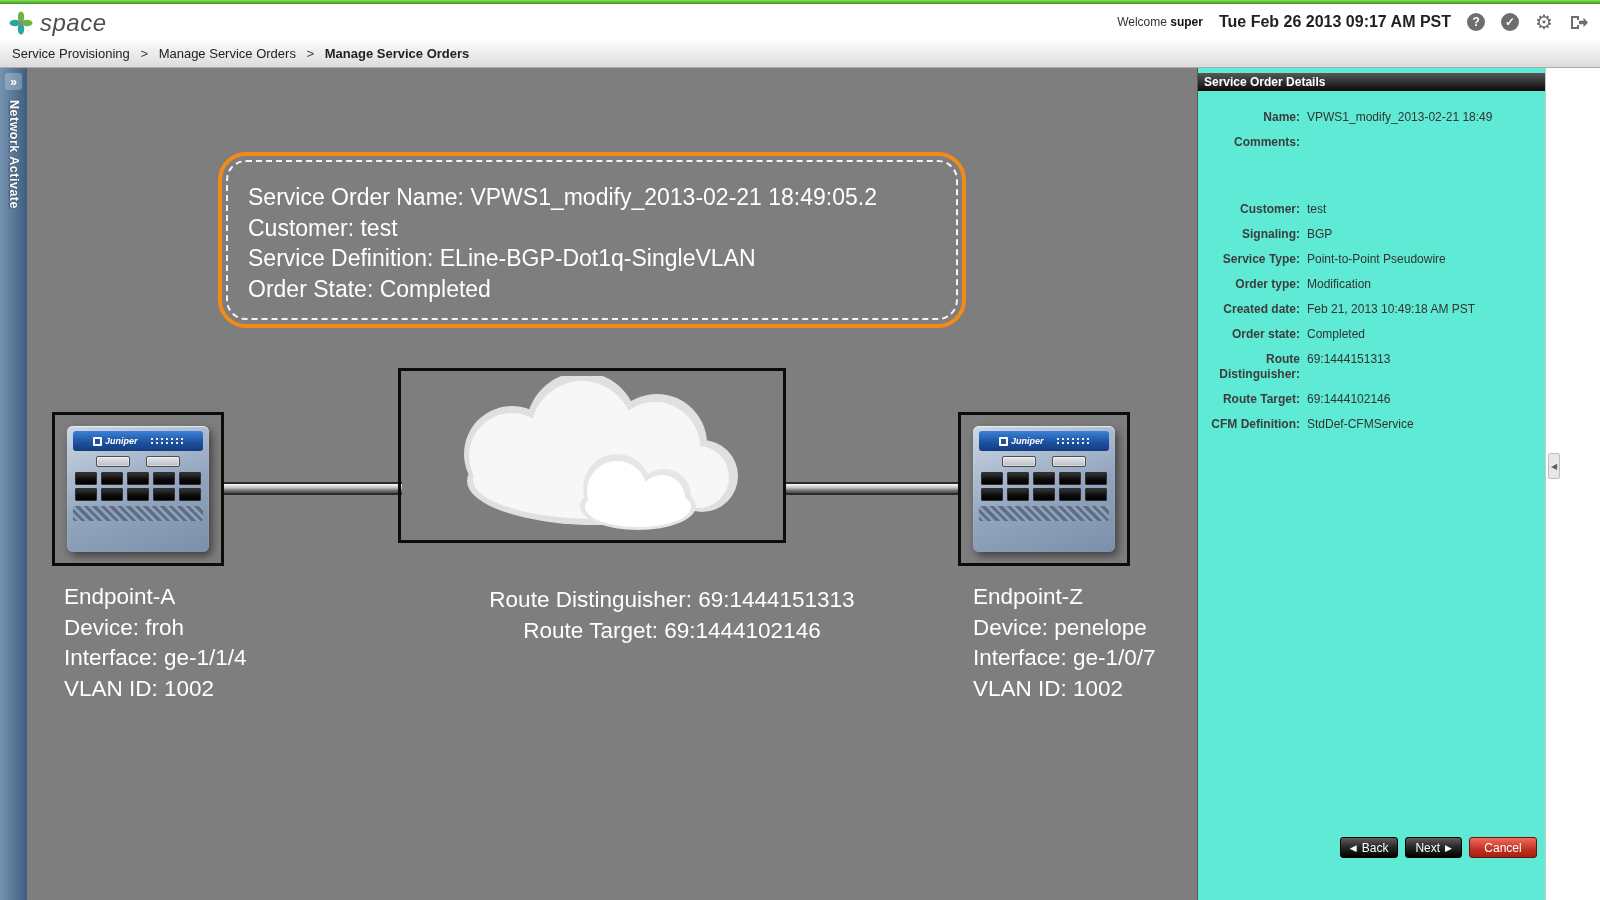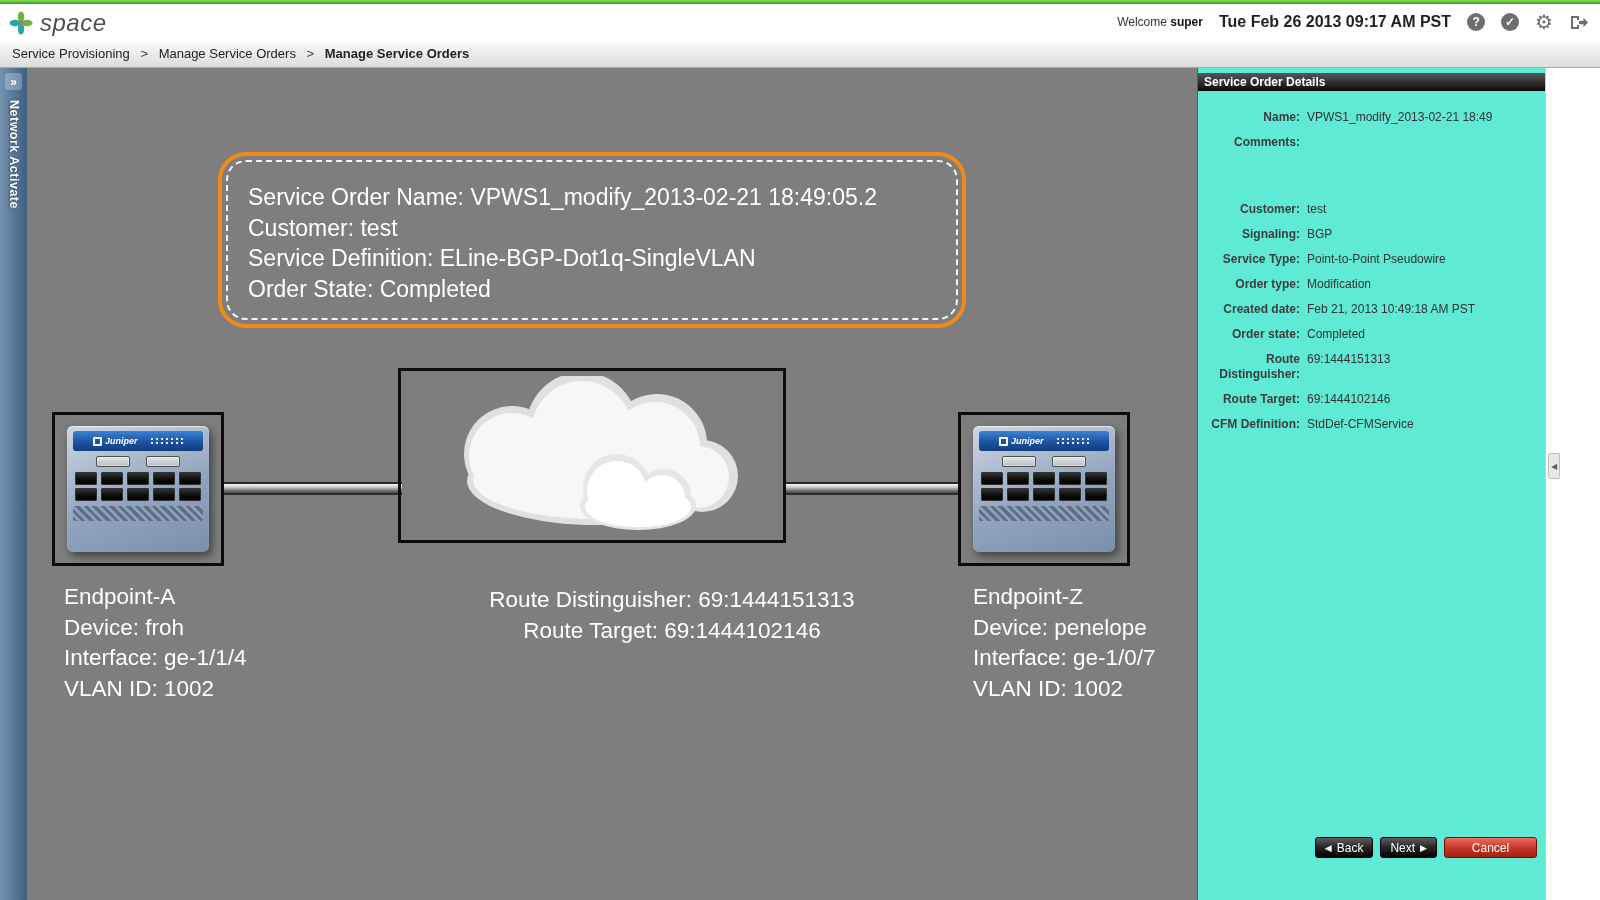--- a/index.html
+++ b/index.html
@@ -98,21 +98,21 @@
   .drow.gap { margin-bottom:42px; }
   .dlabel { text-align:right; font-weight:bold; color:#3d3d3d; font-size:12px; line-height:15px; }
   .dvalue { color:#333; font-size:12px; line-height:15px; overflow-wrap:anywhere; }
 
   .footer-buttons { position:absolute; right:8px; bottom:42px; display:flex; gap:7px; }
   .btn { height:21px; padding:0 9px; display:flex; align-items:center; gap:5px; cursor:pointer;
     color:#fff; font-size:12px; font-family:"Liberation Sans",sans-serif;
     border:1px solid #000; border-radius:3px;
     background:linear-gradient(to bottom,#5d5d5d,#2a2a2a 45%,#000); }
   .btn .tri { font-size:9px; }
-  .btn.cancel { width:93px; justify-content:center; border-color:#6e1006;
+  .btn.cancel { width:68px; justify-content:center; border-color:#6e1006;
     background:linear-gradient(to bottom,#ee6d5e,#c03122 60%,#a3210f); }
 
   
   .right-gutter { position:absolute; left:1545px; top:68px; width:55px; height:832px;
     background:#fff; border-left:1px solid #c9c9c9; }
   .collapse-tab { position:absolute; left:2px; top:385px; width:12px; height:26px;
     display:flex; align-items:center; justify-content:center; cursor:pointer;
     color:#5f5f5f; font-size:8px; background:#e8e8e8; border:1px solid #bdbdbd; border-radius:2px; }
 </style>
 </head>

